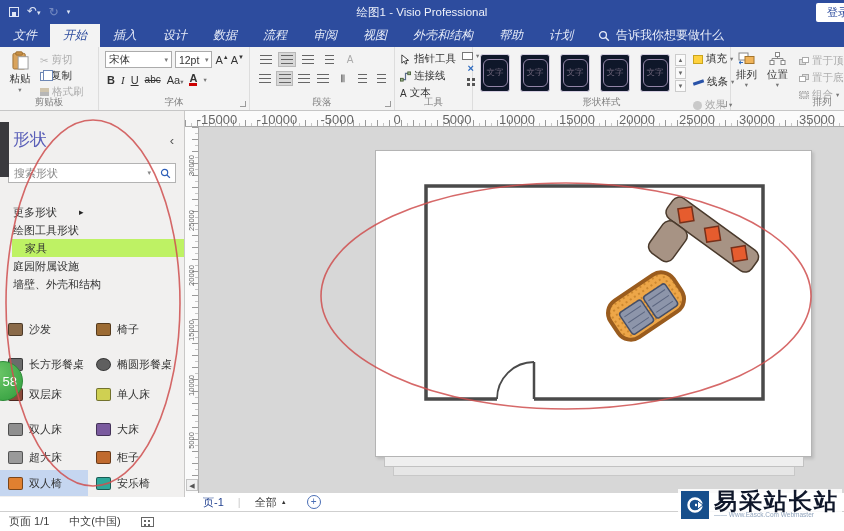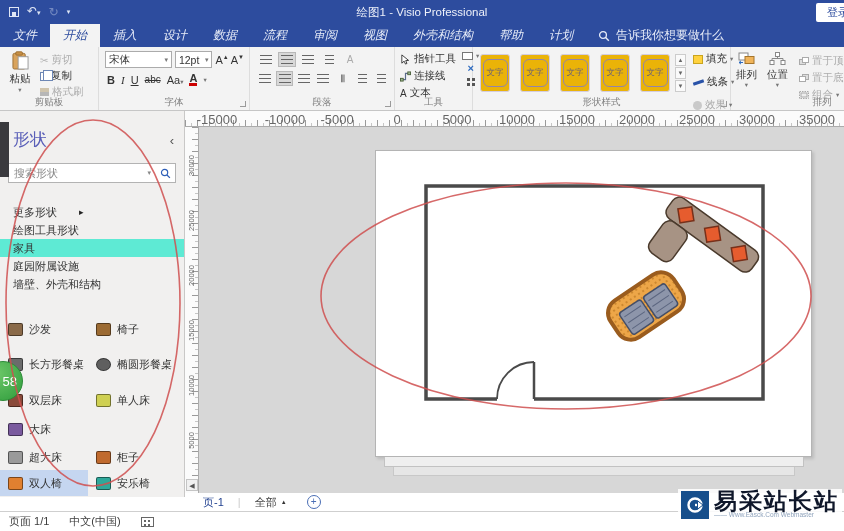--- a/index.html
+++ b/index.html
@@ -66,21 +66,21 @@
   .g-tools { width:78px; display:flex; padding:5px 16px 0 5px; }
   .tool-col { display:flex; flex-direction:column; gap:3px; }
   .tool-col .sbtn svg { width:11px; height:11px; }
   .tool-col2 { display:flex; flex-direction:column; gap:3px; margin-left:6px; align-items:center; }
   .i-rect { width:11px; height:8px; border:1px solid #777; background:#fff; }
   .i-x { color:#2e6bc0; font-weight:bold; font-size:11px; line-height:10px; }
   .i-cp { width:3px; height:3px; background:#555; box-shadow:5px 0 #555, 0 5px #555, 5px 5px #555; margin:2px 5px 2px 0; }
 
   .g-styles { width:258px; display:flex; }
   .gallery { display:flex; gap:10px; padding:7px 3px 0 7px; }
-  .chip { width:30px; height:38px; background:#eab308; border:1px solid #d4cde0; border-radius:3px; display:flex; align-items:center; justify-content:center; }
+  .chip { width:30px; height:38px; background:#0f172a; border:1px solid #d4cde0; border-radius:3px; display:flex; align-items:center; justify-content:center; }
   .chip-inner { border:1.5px solid #9385a8; border-radius:6px; font-size:8.5px; color:#6b6277; padding:7px 3px; white-space:nowrap; }
   .gscroll { display:flex; flex-direction:column; gap:1px; padding-top:7px; margin-left:2px; }
   .gscroll span { width:11px; height:12px; border:1px solid #ccc; background:#fafafa; font-size:6px; color:#666; text-align:center; line-height:11px; }
   .fxcol { display:flex; flex-direction:column; gap:9px; padding:5px 0 0 7px; }
   .i-fill { width:10px; height:9px; background:#ffd23e; border:1px solid #c9a41e; }
   .i-line { width:11px; height:3px; background:#2852a8; transform:rotate(-18deg); }
   .i-fx { width:9px; height:9px; border-radius:50%; background:#c9c9c9; }
 
   .g-arrange { flex:1 0 auto; display:flex; border-right:none; }
   .bigbtn { width:31px; text-align:center; padding-top:5px; line-height:1.25; }
@@ -94,21 +94,21 @@
   .collapse { position:absolute; right:10px; top:22px; font-size:13px; color:#555; }
   .searchbox { position:absolute; left:8px; right:8px; top:52px; height:20px; background:#fff; border:1px solid #b3b3b3; display:flex; align-items:center; }
   .searchbox input { flex:1; min-width:0; border:none; outline:none; font-size:11px; padding-left:5px; font-family:inherit; color:#333; background:transparent; }
   .searchbox input::placeholder { color:#8a8a8a; }
   .searchbox .dd { font-size:7px; color:#888; padding:0 4px; }
   .searchbox .mag { width:20px; display:flex; align-items:center; justify-content:center; color:#2e5fb8; }
   .searchbox .mag svg { width:11px; height:11px; }
   .cats { position:absolute; left:0; right:0; top:92px; }
   .cat { height:18px; line-height:18px; padding-left:13px; font-size:11px; color:#333; display:flex; align-items:center; }
   .cat .arrow { margin-left:22px; font-size:9px; color:#222; }
-  .cat.selected { background:#5eead4; }
+  .cat.selected { background:#bef264;margin-left:12px; }
   .shapelist { position:absolute; left:0; right:0; top:200px; bottom:0; }
   .srow { position:absolute; left:0; right:0; height:26px; display:flex; }
   .scell { width:88px; display:flex; align-items:center; padding-left:8px; font-size:11px; color:#333; }
   .scell.selected { background:#c5d6f0; }
   .sicon { width:15px; height:13px; border-radius:2px; border:1px solid rgba(0,0,0,.45); margin-right:6px; flex:none; }
   .ic-sofa{background:#8a6a49;} .ic-chair{background:#9c6b33;}
   .ic-recttable{background:#6b6b6b;} .ic-ovaltable{background:#5f5f5f;border-radius:50%;}
   .ic-bunk{background:#8a4a3a;} .ic-single{background:#cfd052;}
   .ic-double{background:#8f8f8f;} .ic-big{background:#7a5a9e;}
   .ic-xl{background:#9a9a9a;} .ic-cabinet{background:#c06a2e;}
@@ -459,31 +459,35 @@
       <div class="srow" style="top:40px;">
         <div class="scell">
             <span class="sicon ic-recttable"></span>
             <span>长方形餐桌</span>
           </div>
         <div class="scell">
             <span class="sicon ic-ovaltable"></span>
             <span>椭圆形餐桌</span>
           </div>
       </div>
-      <div class="srow" style="top:76px;">
+      <div class="srow" style="top:70px;">
         <div class="scell">
             <span class="sicon ic-bunk"></span>
             <span>双层床</span>
           </div>
         <div class="scell">
             <span class="sicon ic-single"></span>
             <span>单人床</span>
           </div>
       </div>
       <div class="srow" style="top:105px;">
+        <div class="scell">
+            <span class="sicon ic-double"></span>
+            <span>双人床</span>
+          </div>
         <div class="scell">
             <span class="sicon ic-big"></span>
             <span>大床</span>
           </div>
       </div>
       <div class="srow" style="top:133px;">
         <div class="scell">
             <span class="sicon ic-xl"></span>
             <span>超大床</span>
           </div>
@@ -500,21 +504,21 @@
         <div class="scell">
             <span class="sicon ic-armchair"></span>
             <span>安乐椅</span>
           </div>
       </div>
     </div>
   </div>
 
   <div class="hruler">
     <span style="left:32px">-15000</span>
-    <span style="left:100px">-10000</span>
+    <span style="left:92px">-10000</span>
     <span style="left:152px">-5000</span>
     <span style="left:212px">0</span>
     <span style="left:272px">5000</span>
     <span style="left:332px">10000</span>
     <span style="left:392px">15000</span>
     <span style="left:452px">20000</span>
     <span style="left:512px">25000</span>
     <span style="left:572px">30000</span>
     <span style="left:632px">35000</span>
 

